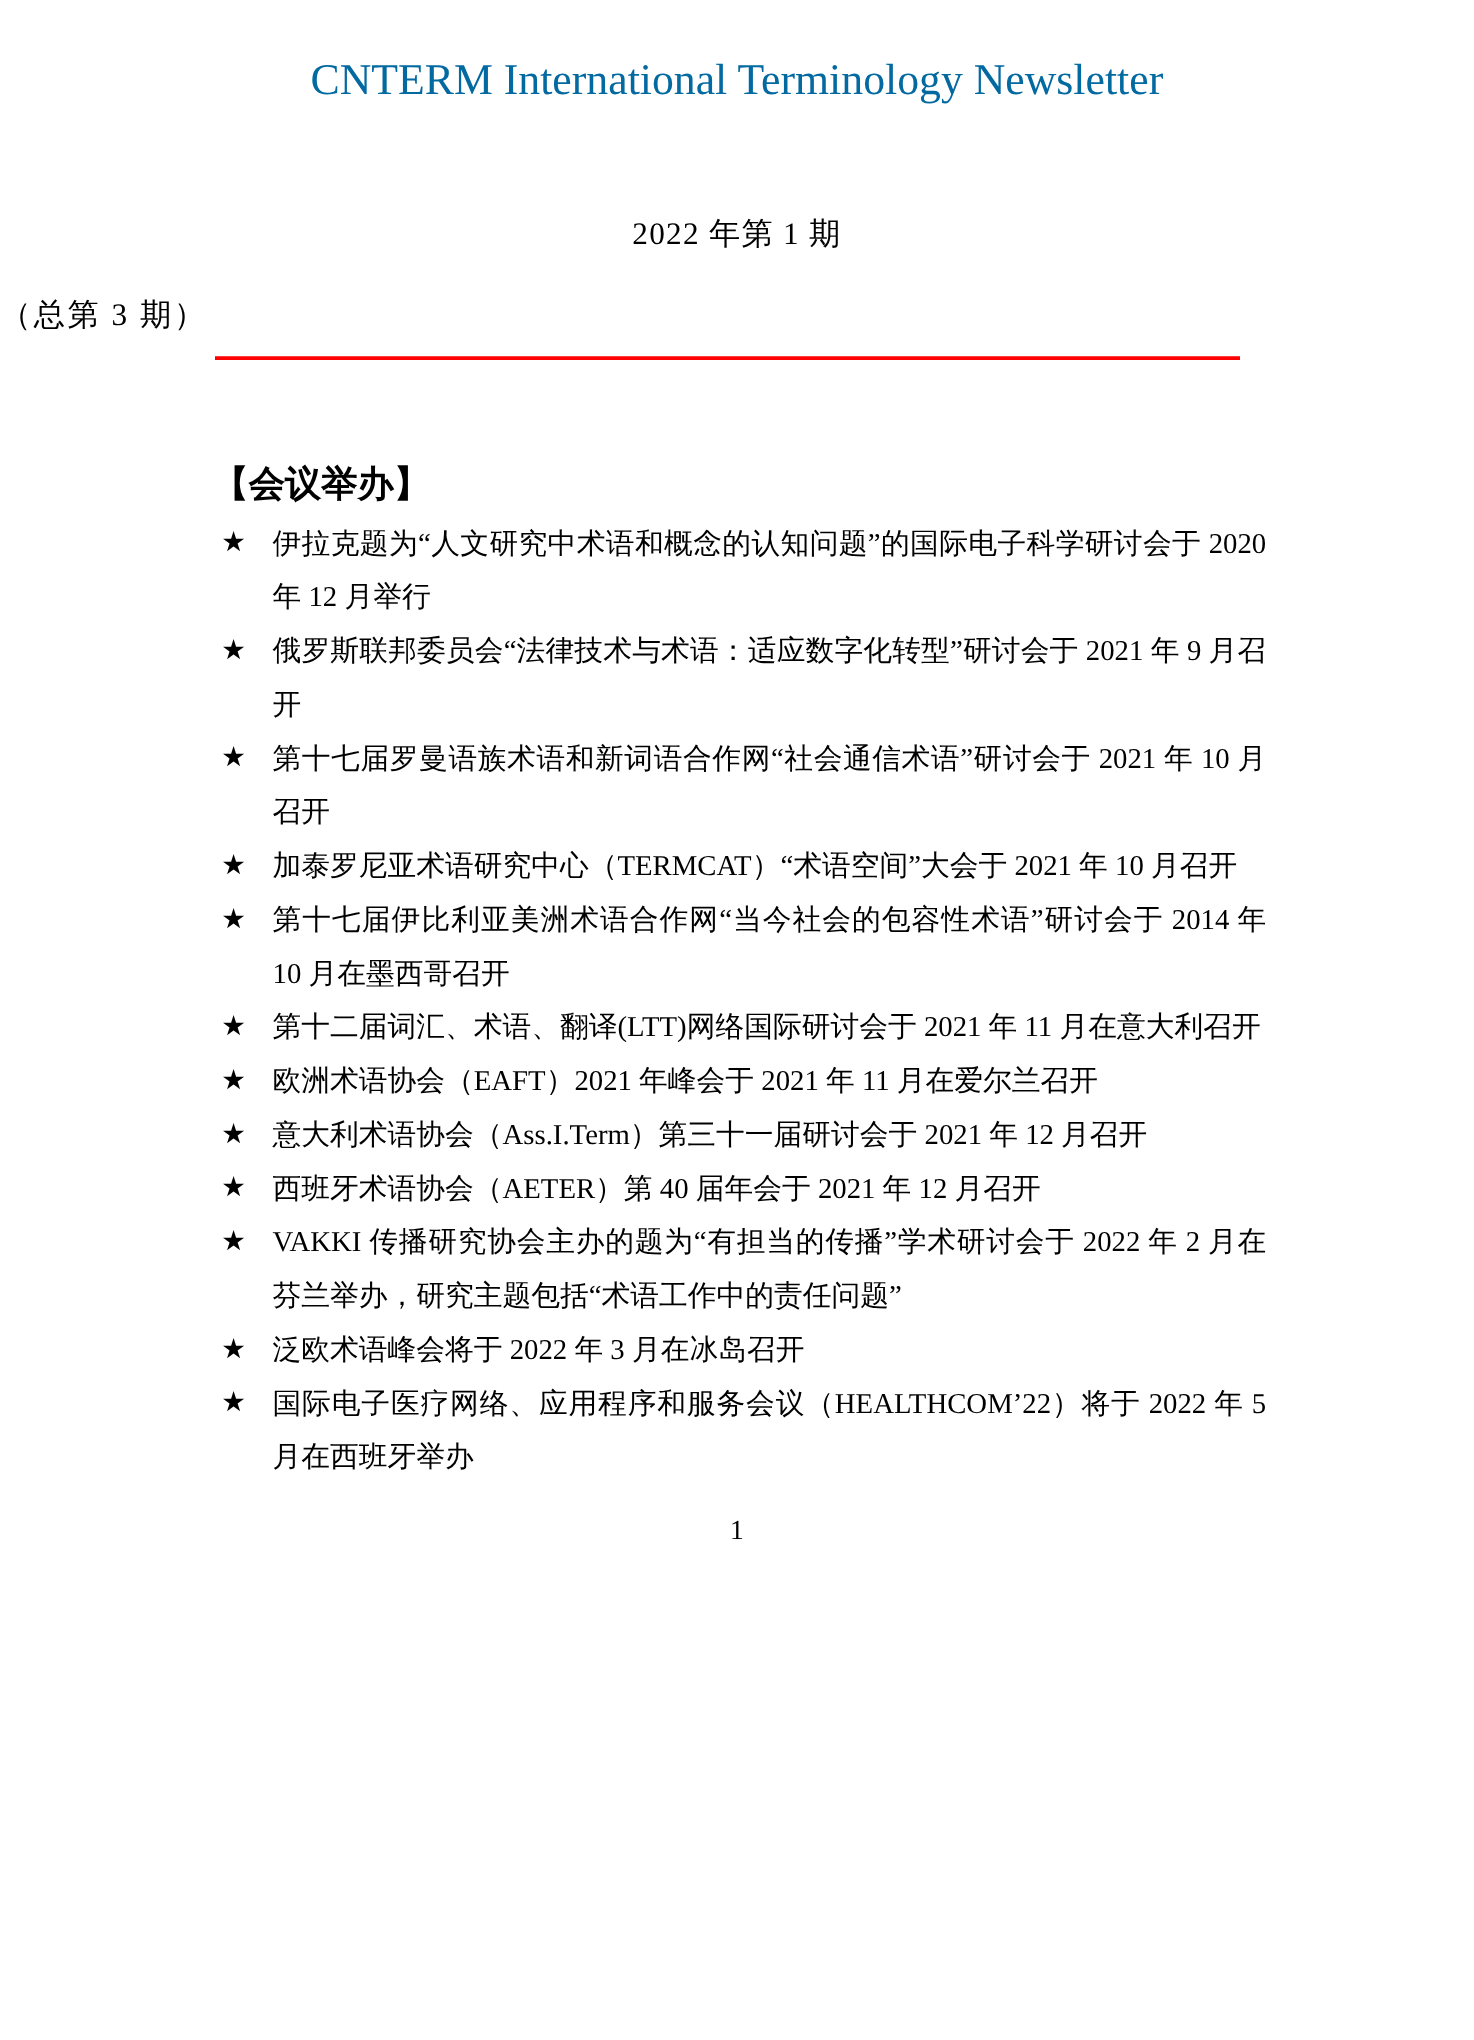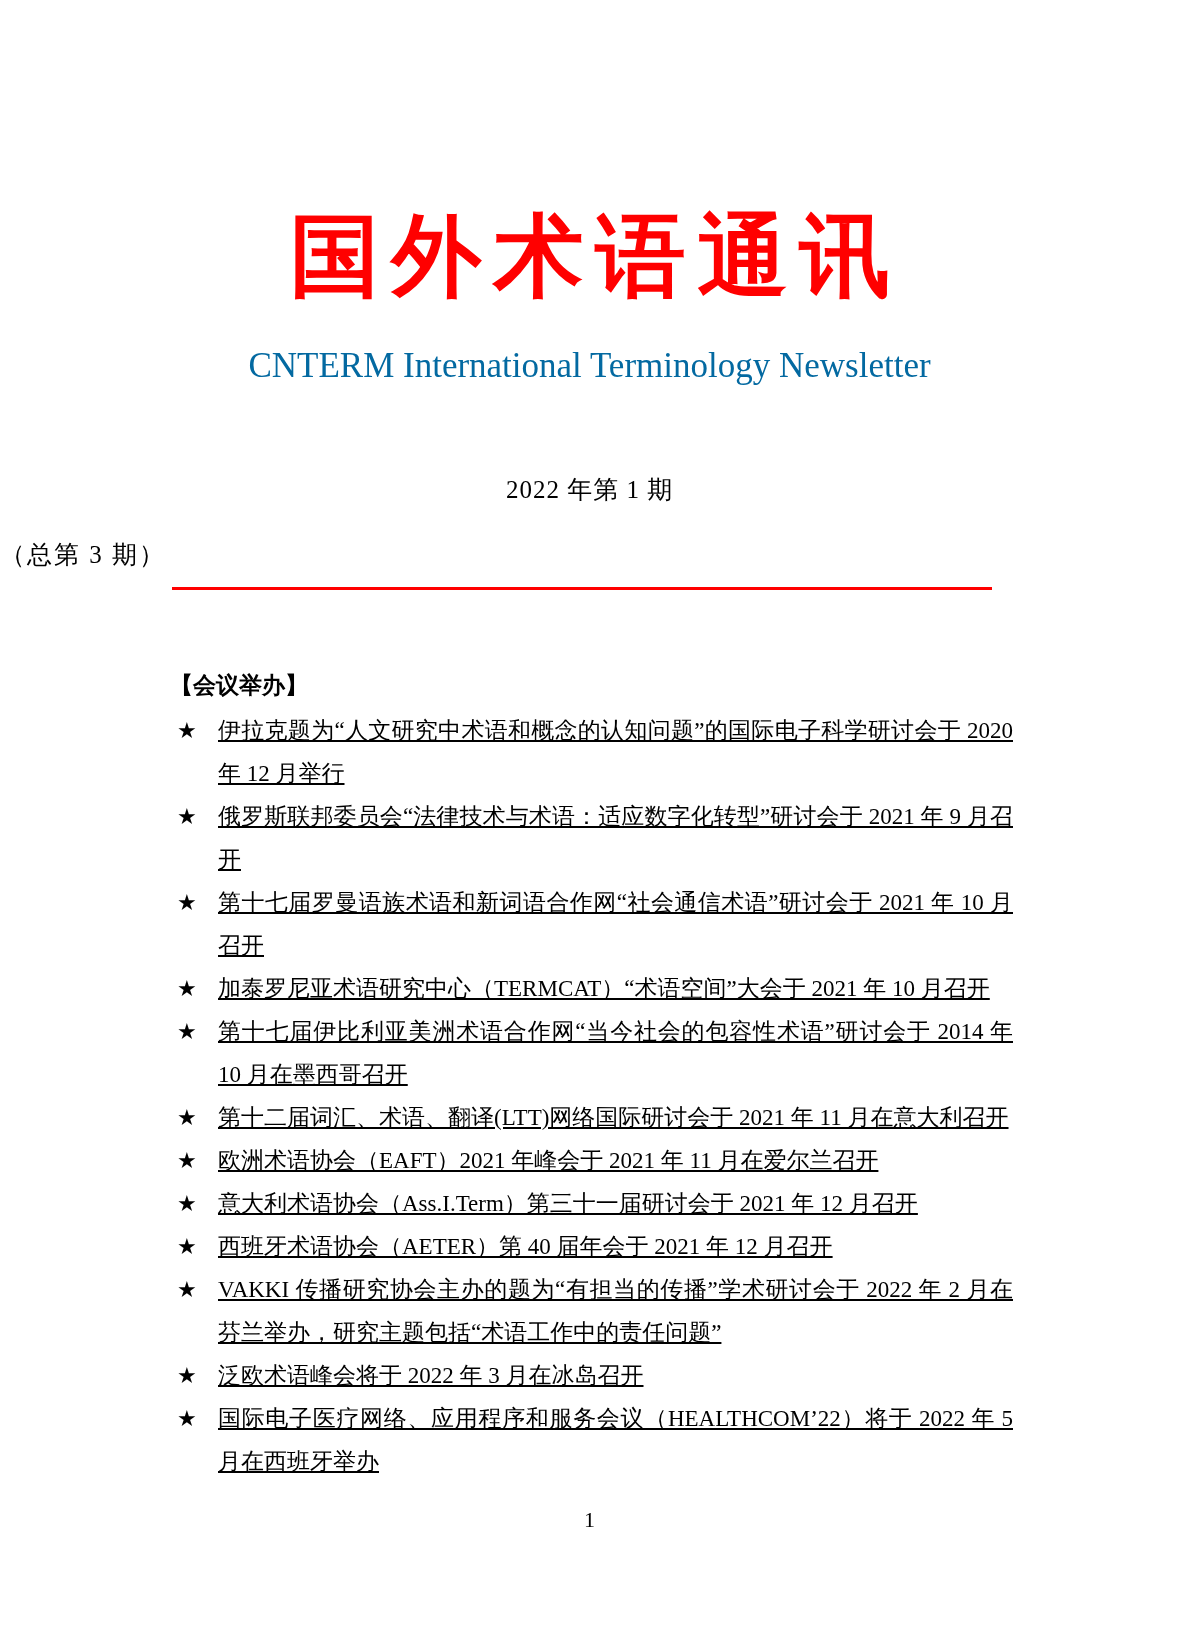--- a/index.html
+++ b/index.html
@@ -58,24 +58,24 @@
     line-height: 1;
   }
   .red-rule {
     margin: 20px 0 0 172px;
     width: 820px;
     height: 3px;
     background: #ff0000;
   }
   .section-header {
     margin: 86px 0 0 170px;
-    font-size: 23px;
+    font-size: 29px;
     line-height: 1;
     font-weight: bold;
-    font-family: Liberation Mono, monospace;
+    font-family: Liberation Serif, serif;
   }
   .item-list {
     list-style: none;
     margin: 10px 0 0 172px;
     padding: 0;
     width: 841px;
   }
   .item {
     display: flex;
     align-items: flex-start;
@@ -87,35 +87,33 @@
     width: 46px;
     padding-left: 5px;
     box-sizing: border-box;
     font-size: 22px;
     line-height: 43px;
     font-family: "DejaVu Sans", sans-serif;
   }
   .item-text {
     flex: 1 1 auto;
     text-align: justify;
-    text-decoration: underline;
   }
   .page-number {
     margin-top: 26px;
     text-align: center;
     font-size: 22px;
     line-height: 1;
   }
 </style>
 </head>
 <body>
 
 <div class="page">
 
-  <div class="title-cn">国外术语通讯</div>
 
   <div class="title-en">CNTERM International Terminology Newsletter</div>
 
   <div class="issue-line">2022 年第 1 期</div>
 
   <div class="issue-total-line">（总第 3 期）</div>
 
 
   <div class="red-rule"></div>
 

